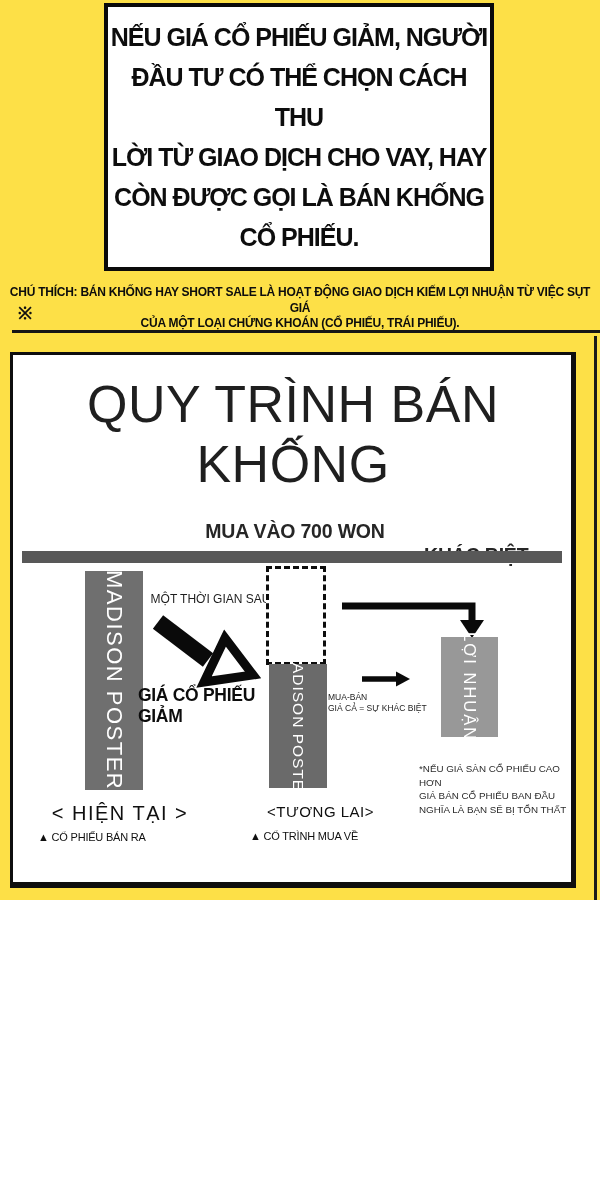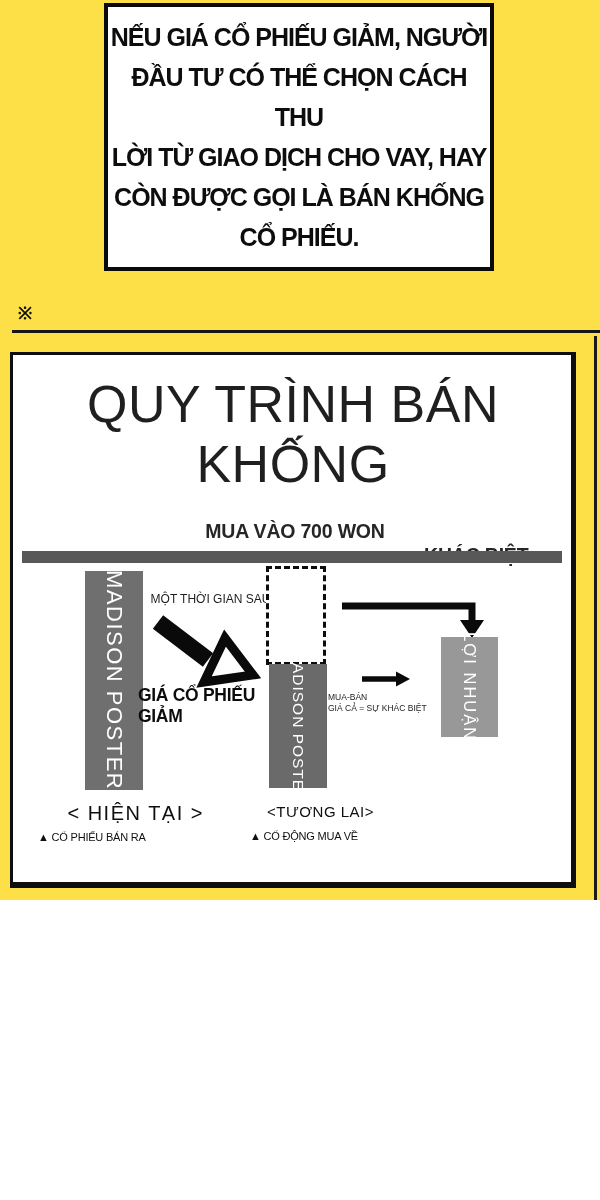--- a/index.html
+++ b/index.html
@@ -67,40 +67,42 @@
 
   .after-time{left:148px; top:592px; width:125px; text-align:center; font-size:12px; color:#1e1e1e;}
   .price-drop{
     left:138px; top:685px; width:136px; 
     font-weight:700; font-size:17.5px; line-height:20.5px; letter-spacing:-0.3px; color:#0c0c0c;
   }
   .trade-note{left:328px; top:692px; width:116px; text-align:left; font-size:8.5px; line-height:11px; color:#222;}
   .footnote{left:419px; top:762px; width:162px; font-size:9.8px; line-height:13.5px; color:#2b2b2b;}
 
   .caption{font-weight:400; color:#0f0f0f;}
-  .cap-present{left:36px; top:802px; width:168px; text-align:right; font-size:20px; letter-spacing:1.5px;}
+  .cap-present{left:36px; top:802px; width:168px; text-align:center; font-size:20px; letter-spacing:1.5px;}
   .cap-future{left:244px; top:803px; width:130px; text-align:right; font-size:15px; letter-spacing:0.5px;}
   .legend{font-size:11px; letter-spacing:-0.2px; color:#0f0f0f;}
   .legend-sell{left:38px; top:831px;}
   .legend-buy{left:250px; top:830px;}
 </style>
 </head>
 <body>
 
 <div class="page">
 
   <div class="abs speech">
     <span class="pre">NẾU GIÁ CỔ PHIẾU GIẢM, NGƯỜI
 ĐẦU TƯ CÓ THỂ CHỌN CÁCH THU
 LỜI TỪ GIAO DỊCH CHO VAY, HAY
 CÒN ĐƯỢC GỌI LÀ BÁN KHỐNG
 CỔ PHIẾU.</span>
   </div>
 
   <div class="abs note-marker">※</div>
+  <div class="abs note-text pre">CHÚ THÍCH: BÁN KHỐNG HAY SHORT SALE LÀ HOẠT ĐỘNG GIAO DỊCH KIẾM LỢI NHUẬN TỪ VIỆC SỤT GIÁ
+CỦA MỘT LOẠI CHỨNG KHOÁN (CỔ PHIẾU, TRÁI PHIẾU).</div>
   <div class="abs note-underline"></div>
 
   <div class="abs edge-right-dark"></div>
   <div class="abs edge-right-light"></div>
   <div class="abs edge-left-light"></div>
   <div class="abs edge-bottom-light"></div>
 
   <div class="abs panel"></div>
 
   <div class="abs dg-title">QUY TRÌNH BÁN KHỐNG</div>
@@ -138,19 +140,22 @@
     <line x1="2" y1="9" x2="36" y2="9" stroke-width="5.5" stroke="#0a0a0a"></line>
     <polygon points="36,1.5 36,16.5 50,9" fill="#0a0a0a"></polygon>
   </svg>
   <div class="abs trade-note pre">MUA-BÁN
 GIÁ CẢ = SỰ KHÁC BIỆT</div>
 
   <div class="abs vbar profit-box">
     <span>LỢI NHUẬN</span>
   </div>
 
+  <div class="abs footnote pre">*NẾU GIÁ SÀN CỔ PHIẾU CAO HƠN
+GIÁ BÁN CỔ PHIẾU BAN ĐẦU
+NGHĨA LÀ BẠN SẼ BỊ TỔN THẤT</div>
 
   <div class="abs caption cap-present">&lt; HIỆN TẠI &gt;</div>
   <div class="abs legend legend-sell">▲ CỔ PHIẾU BÁN RA</div>
   <div class="abs caption cap-future">&lt;TƯƠNG LAI&gt;</div>
-  <div class="abs legend legend-buy">▲ CỔ ĐỘNG MUA VỀ</div>
+  <div class="abs legend legend-buy">▲ CỔ TRÌNH MUA VỀ</div>
 
 </div>
 
 </body></html>

